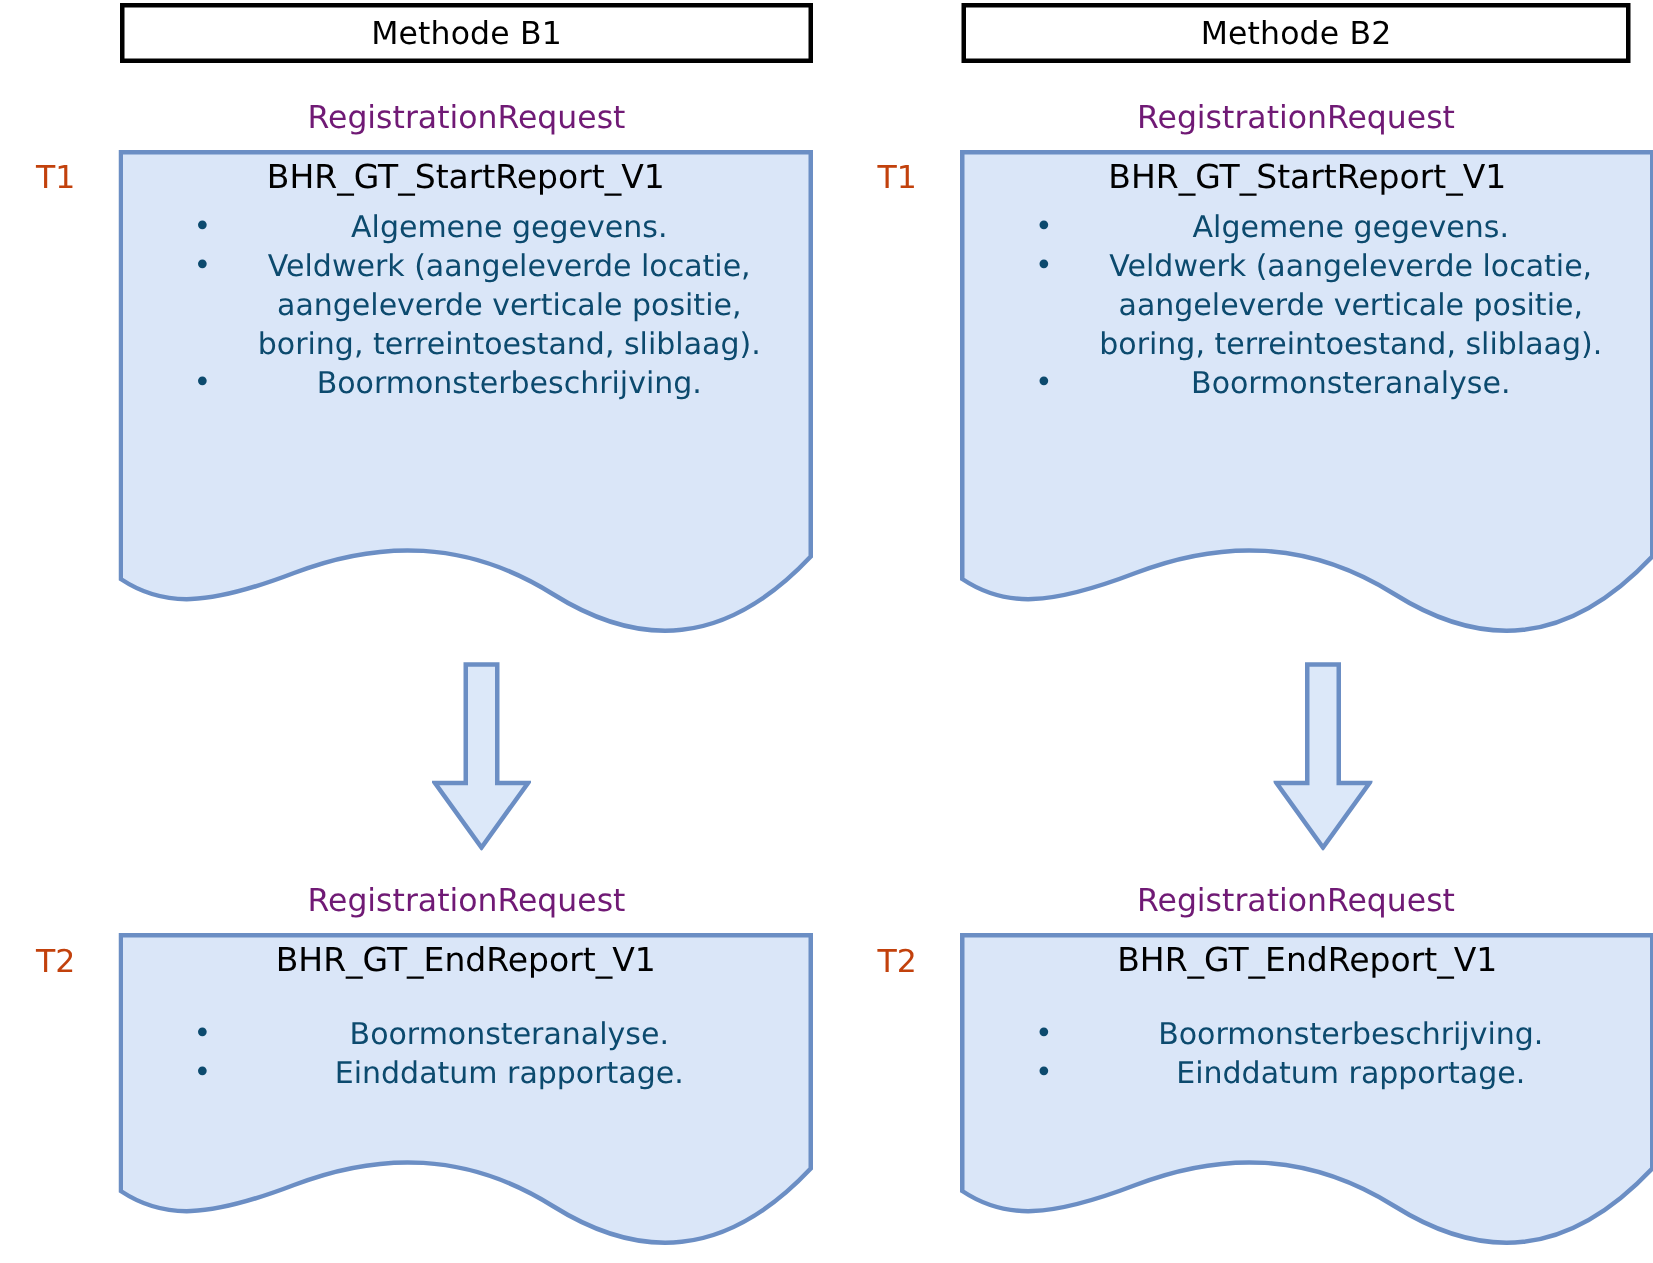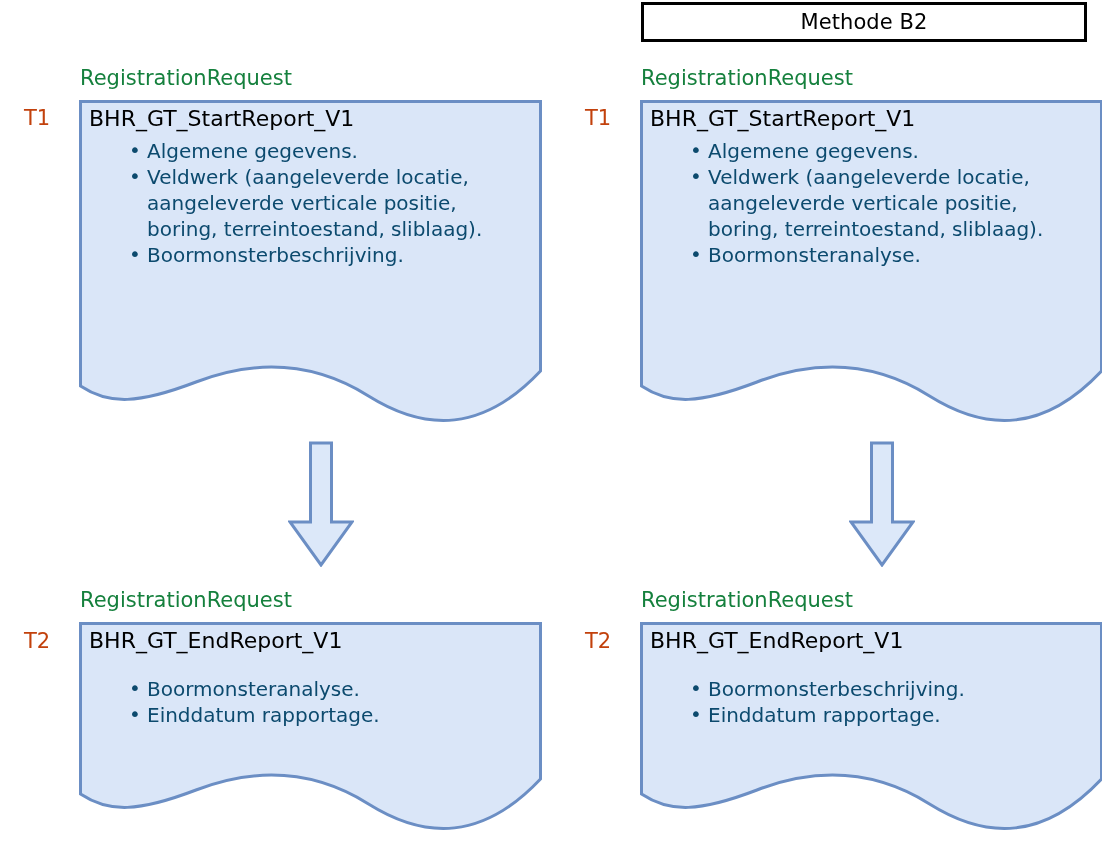--- a/index.html
+++ b/index.html
@@ -33,21 +33,22 @@
     line-height: 1;
     color: #000000;
     letter-spacing: 0.1px;
   }
 
   
   .caption {
     position: absolute;
     font-size: 21px;
     line-height: 1;
-    color: #15803d;
+    color: #701a75;
+    text-align: center;
     white-space: nowrap;
   }
 
   
   .tlabel {
     position: absolute;
     font-size: 21px;
     line-height: 1;
     color: #c2410c;
     white-space: nowrap;
@@ -62,20 +63,21 @@
     position: absolute;
     left: 0;
     top: 0;
     width: 100%;
     height: 100%;
   }
   .doc-content {
     position: relative;
     z-index: 2;
     padding: 6px 10px 0 10px;
+    text-align: center;
   }
   .doc-title {
     font-size: 22px;
     line-height: 1.18;
     color: #000000;
     white-space: nowrap;
     margin: 0 0 6px 0;
   }
   .doc-list {
     margin: 0;
@@ -105,20 +107,23 @@
   }
   .arrow svg {
     display: block;
   }
 </style>
 </head>
 <body>
 
 <div id="canvas">
 
+  <div class="method-header" style="left:80px; top:2px; width:462px; height:40px;">
+    <span>Methode B1</span>
+  </div>
 
   <div class="caption" style="left:80px; top:68px; width:462px;">
     <span>RegistrationRequest</span>
   </div>
 
   <div class="tlabel" style="left:24px; top:108px;">
     <span>T1</span>
   </div>
 
   <div class="doc" style="left:79px; top:100px; width:463px; height:332px;">

